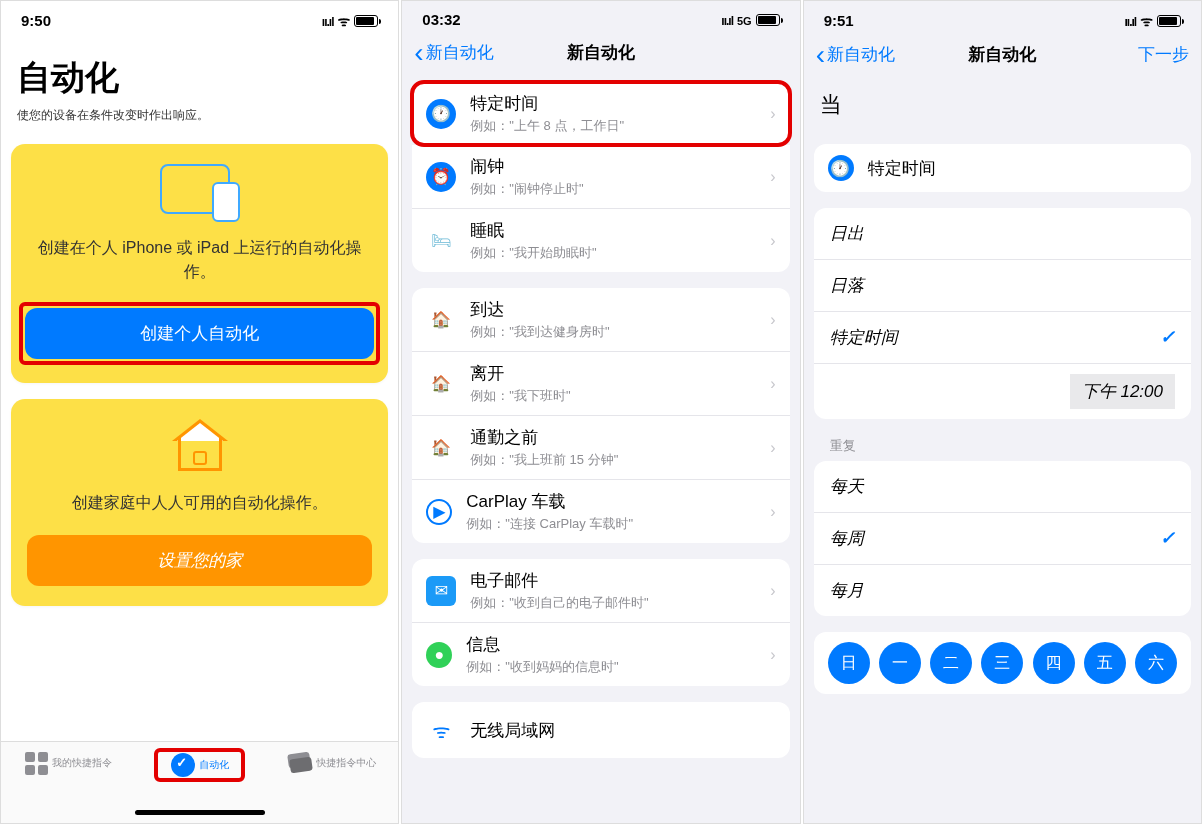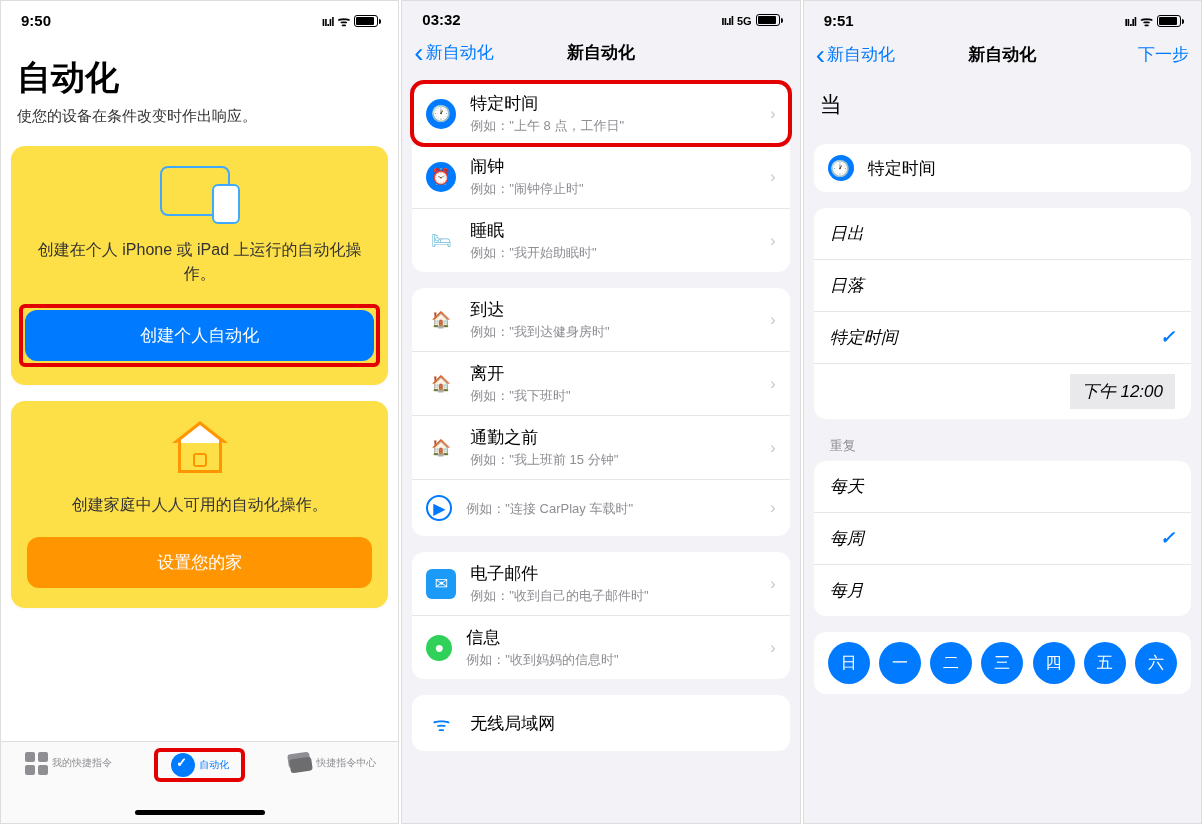--- a/index.html
+++ b/index.html
@@ -44,42 +44,42 @@
   padding:8px 12px; font-size:17px;
 }
 .nav-back { color:#007aff; display:flex; align-items:center; gap:2px; cursor:pointer;}
 .nav-back::before{content:"‹"; font-size:28px; font-weight:300; line-height:0.5;}
 .nav-title { font-weight:600; position:absolute; left:50%; transform:translateX(-50%);}
 .nav-next { color:#007aff; cursor:pointer;}
 
 
 .s1-header { padding:20px 16px 0; }
 .s1-title { font-size:34px; font-weight:700; margin-bottom:6px;}
-.s1-sub { font-size:15px; color:#333; margin-bottom:20px;}
+.s1-sub { font-size:12px; color:#333; margin-bottom:20px;}
 .card {
   margin:16px 10px; background:#fde047; border-radius:14px; padding:20px 16px;
   text-align:center; box-shadow:0 1px 3px rgba(0,0,0,0.04);
 }
 .device-icon {
   width:80px; height:56px; margin:0 auto 16px; position:relative;
 }
 .tablet-shape {
   width:70px;height:50px;border:2.5px solid #3fa9ff;border-radius:8px;
   position:absolute;left:0;top:0;
 }
 .phone-shape {
   width:28px;height:40px;border:2.5px solid #3fa9ff;border-radius:6px;
   background:#fff;position:absolute;right:0;bottom:-2px;
 }
 .card-text { font-size:16px; color:#333; margin-bottom:20px; line-height:1.5;}
 .btn-primary {
   background:#007aff; color:#fff; border:none; border-radius:12px;
   padding:14px; font-size:17px; font-weight:500; width:100%; cursor:pointer;
 }
-.btn-orange { background:#ff9500; }
+.btn-orange { background:#ff9500;font-style:italic; }
 .house-icon {
   width:56px;height:56px;margin:0 auto 16px;position:relative;
 }
 .house-shape{
   width:44px;height:34px;border:3px solid #ff9500;border-top:none;
   position:absolute;bottom:4px;left:6px;
 }
 .house-roof{
   width:0;height:0;border-left:28px solid transparent;border-right:28px solid transparent;
   border-bottom:22px solid #ff9500;position:absolute;top:0;left:0;
@@ -277,20 +277,21 @@
       <div class="row-icon ic-home">🏠</div>
       <div class="row-body">
           <div class="row-title">通勤之前</div>
           <div class="row-sub">例如："我上班前 15 分钟"</div>
         </div>
       <span class="chevron">›</span>
     </div>
     <div class="list-row">
       <div class="row-icon ic-carplay">▶</div>
       <div class="row-body">
+          <div class="row-title">CarPlay 车载</div>
           <div class="row-sub">例如："连接 CarPlay 车载时"</div>
         </div>
       <span class="chevron">›</span>
     </div>
   </div>
 
   <div class="list-group">
     <div class="list-row">
       <div class="row-icon ic-mail">✉</div>
       <div class="row-body">

